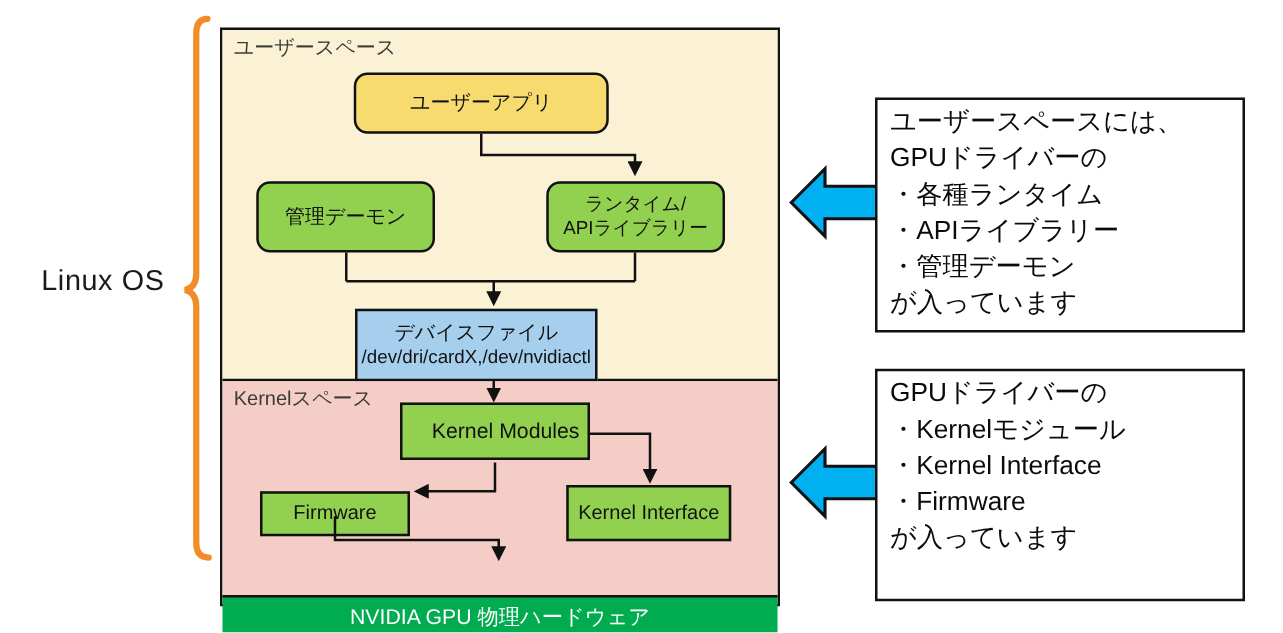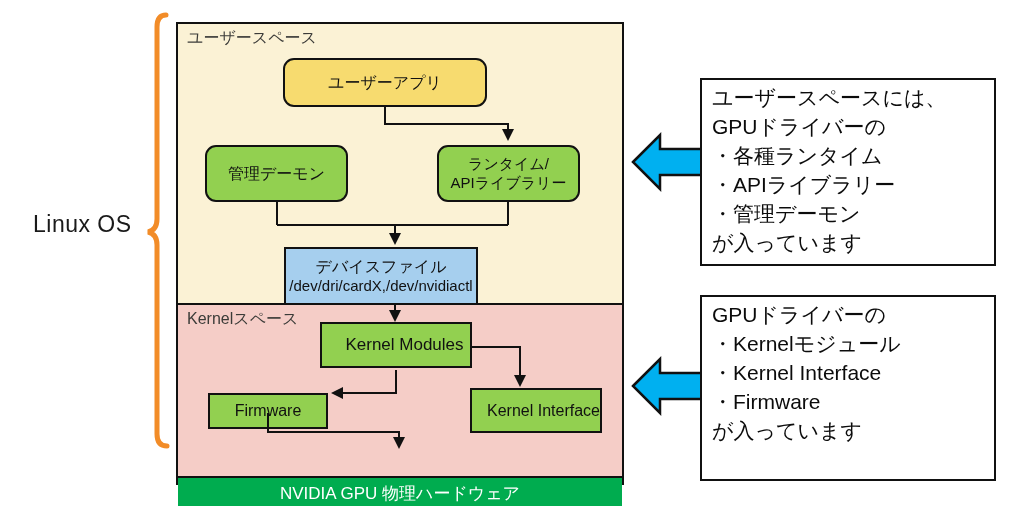--- a/index.html
+++ b/index.html
@@ -92,21 +92,21 @@
       <div class="region-label">Kernelスペース</div>
 
       <div class="node n-kmod" style="left:142px;top:17px;padding-left:17px;">
         <span>Kernel Modules</span>
       </div>
 
       <div class="node n-firmware" style="left:30px;top:70px;">
         <span>Firmware</span>
       </div>
 
-      <div class="node n-kintf" style="left:292px;top:83px;align-items:flex-end;">
+      <div class="node n-kintf" style="left:275px;top:83px;">
         <span>Kernel Interface</span>
       </div>
     </div>
 
     <div class="hw-bar">
       <span>NVIDIA GPU 物理ハードウェア</span>
     </div>
   </div>
 
   <svg class="overlay" viewBox="0 0 1026 506" xmlns="http://www.w3.org/2000/svg">

